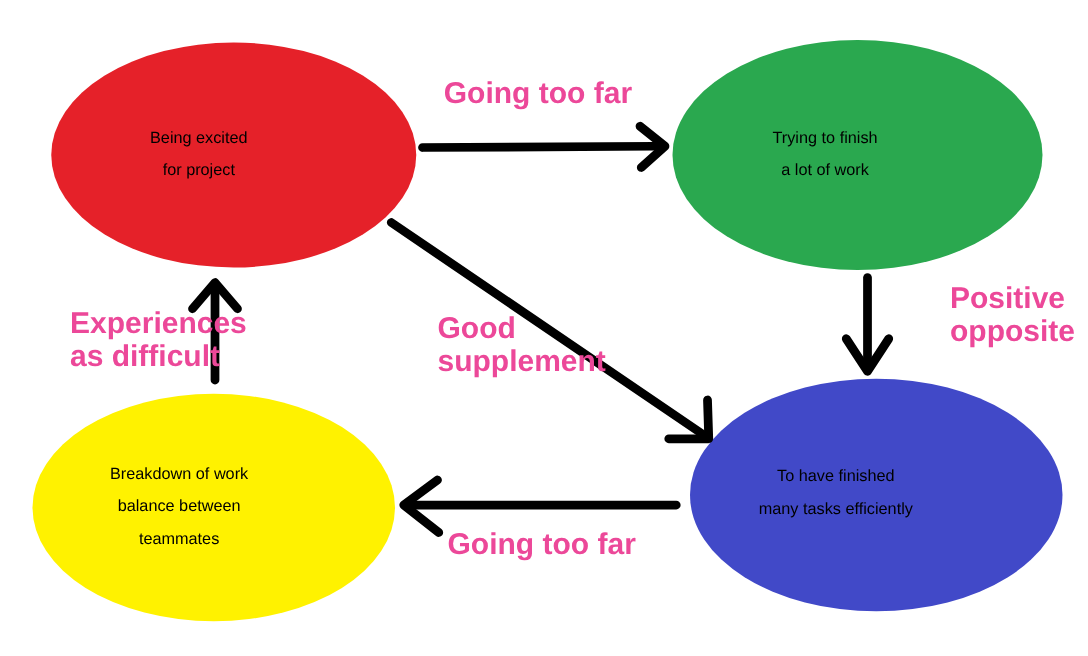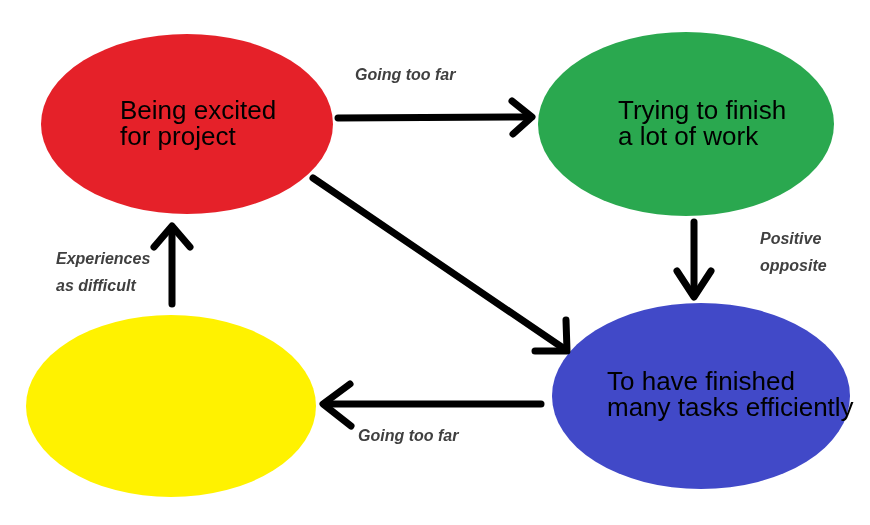--- a/index.html
+++ b/index.html
@@ -14,33 +14,33 @@
   .canvas svg { position: absolute; left: 0; top: 0; }
   .arrow path {
     fill: none;
     stroke: #000000;
     stroke-width: 7;
     stroke-linecap: round;
     stroke-linejoin: round;
   }
   .node-label {
     position: absolute;
-    font-size: 26px;
+    font-size: 13px;
     line-height: 26px;
     color: #000000;
     white-space: pre-line;
     font-weight: 400;
+    text-align: center;
   }
   .edge-label {
     position: absolute;
-    font-size: 16px;
+    font-size: 24px;
     line-height: 27px;
-    color: #404040;
+    color: #ec4899;
     white-space: pre-line;
-    font-style: italic;
     font-weight: 700;
   }
 </style>
 </head>
 <body>
 
 <div class="canvas">
 
   <svg width="870" height="525" viewBox="0 0 870 525">
 
@@ -70,21 +70,26 @@
       <path d="M154,247 L172,226 L190,247"></path>
     </g>
   </svg>
 
   <div class="node-label" style="left:120px; top:97px;">Being excited
 for project</div>
   <div class="node-label" style="left:607px; top:368px;">To have finished
 many tasks efficiently</div>
   <div class="node-label" style="left:618px; top:97px;">Trying to finish
 a lot of work</div>
+  <div class="node-label" style="left:88px; top:366px;">Breakdown of work
+balance between
+teammates</div>
 
   <div class="edge-label" style="left:355px; top:61px;">Going too far</div>
   <div class="edge-label" style="left:760px; top:225px;">Positive
 opposite</div>
+  <div class="edge-label" style="left:350px; top:249px;">Good
+supplement</div>
   <div class="edge-label" style="left:358px; top:422px;">Going too far</div>
   <div class="edge-label" style="left:56px; top:245px;">Experiences
 as difficult</div>
 
 </div>
 
 </body></html>

